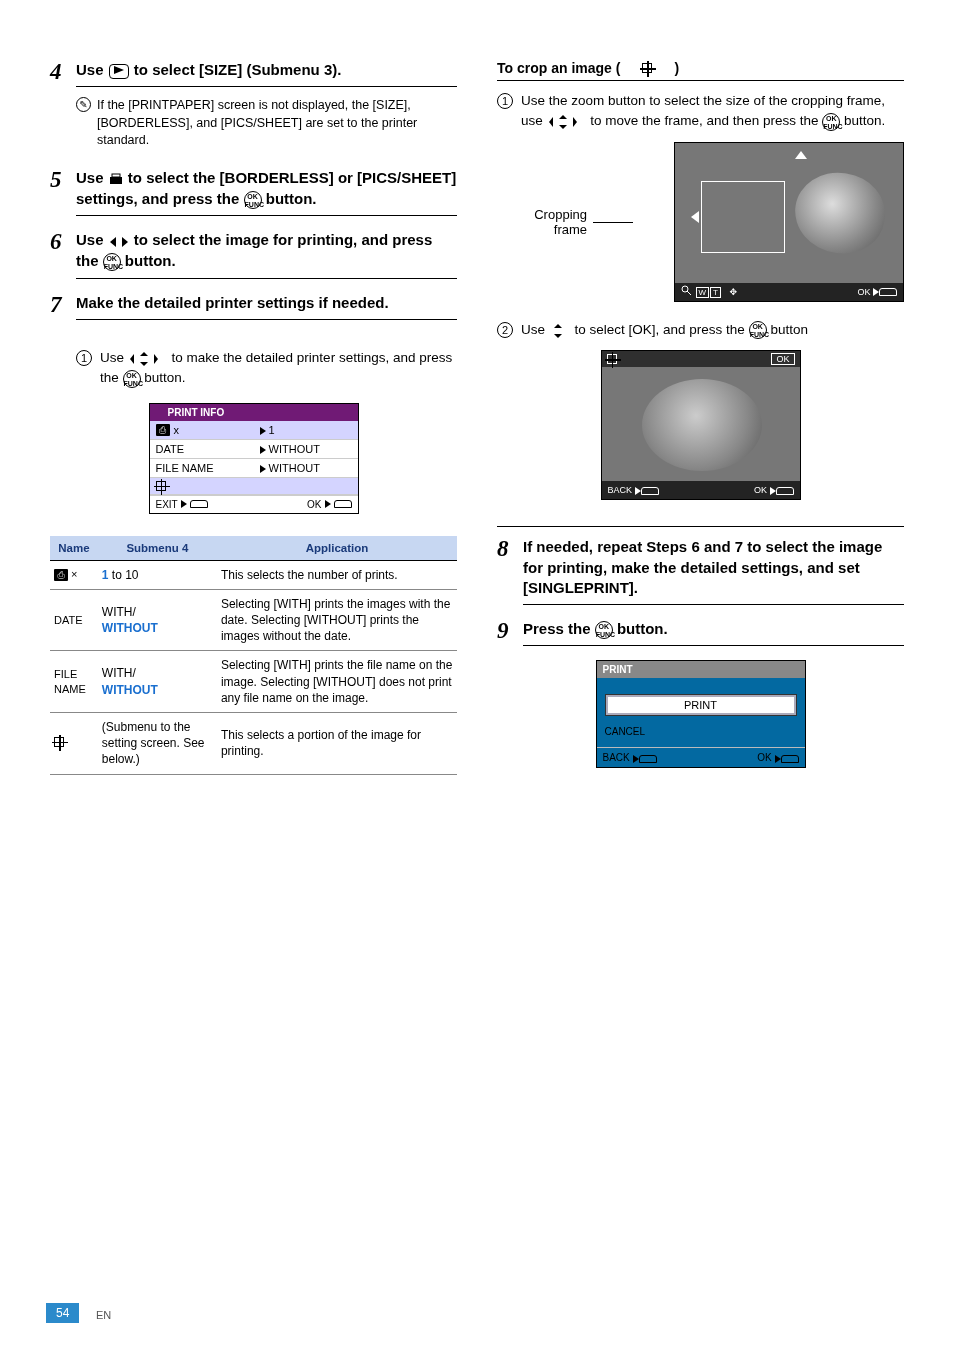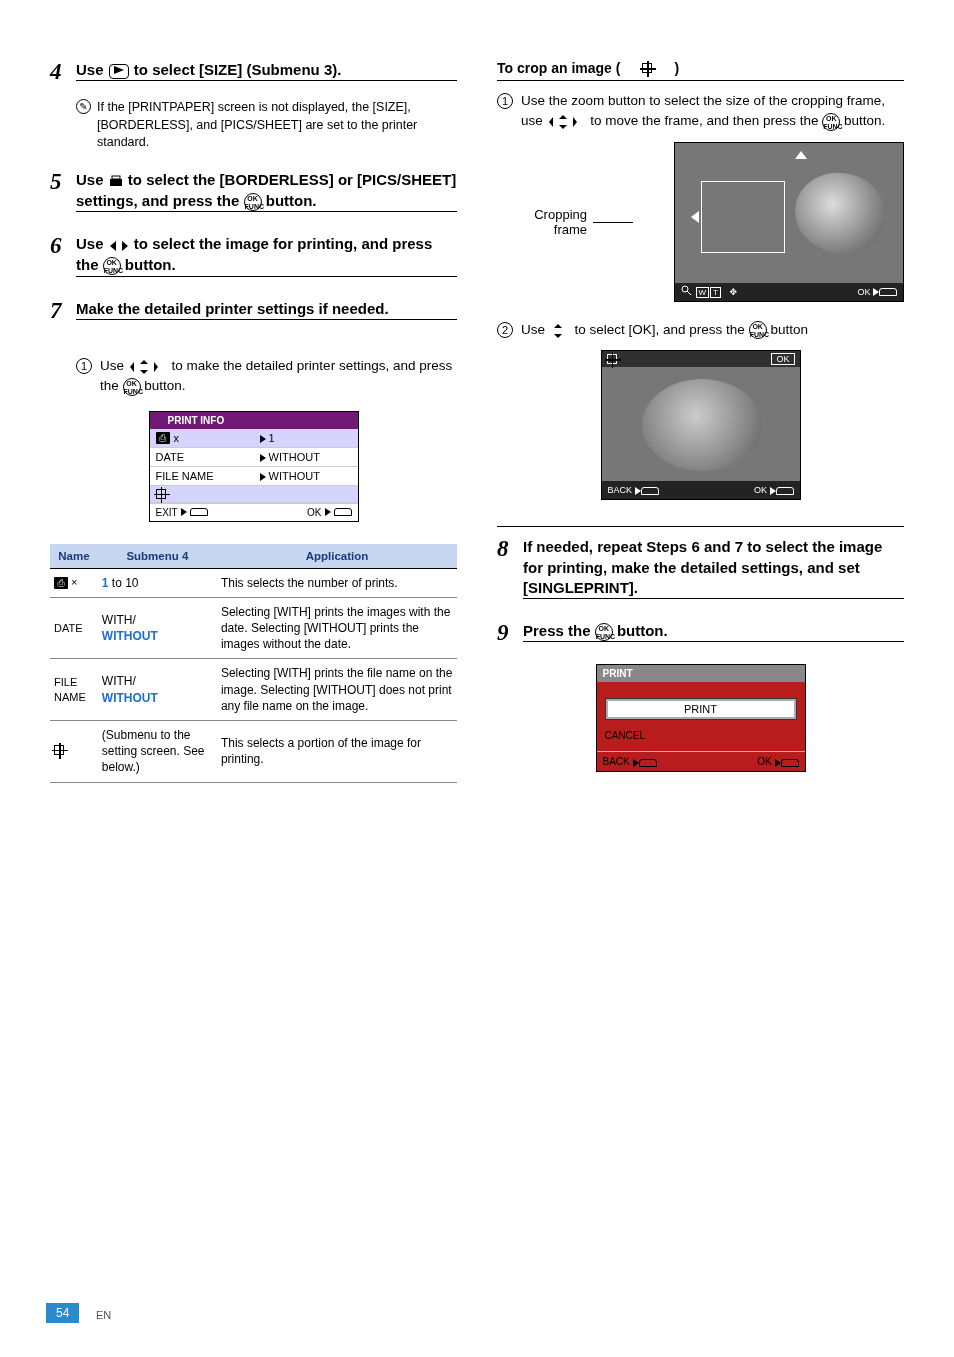--- a/index.html
+++ b/index.html
@@ -22,21 +22,21 @@
     font-weight: bold;
     color: #000;
     line-height: 1;
     min-width: 18px;
   }
   .step-heading {
     font-size: 15px;
     font-weight: bold;
     line-height: 1.35;
     border-bottom: 1px solid #000;
-    margin-bottom: 8px;
+    padding-bottom: 6px;
     flex:1;
   }
   .icon-box {
     display:inline-block;
     border:1.5px solid #000;
     border-radius:4px;
     font-size:10px;
     padding:0 2px;
     line-height:1.2;
     vertical-align:middle;
@@ -146,21 +146,21 @@
   .frame-wrap { display:flex;align-items:center;gap:6px;margin:10px 0 18px 0; }
   .photo2 {
     width:200px;height:150px;border:1px solid #000;margin:10px auto;
     background:#777;position:relative;
   }
   .photo2 .bar{position:absolute;top:0;left:0;right:0;height:16px;background:rgba(0,0,0,.6);display:flex;align-items:center;padding:0 5px;}
   .photo2 .rose2{position:absolute;left:40px;top:28px;width:120px;height:92px;background:radial-gradient(circle at 45% 40%,#ccc,#888 60%,#555);border-radius:50%;}
   .photo2 .foot{position:absolute;bottom:0;left:0;right:0;height:18px;background:rgba(0,0,0,.7);display:flex;justify-content:space-between;align-items:center;padding:0 6px;color:#fff;font-size:9px;}
   .hr-thin { border:none;border-top:1px solid #000;margin:26px 0 10px 0; }
   .screen-print {
-    width:210px;margin:14px auto;border:1px solid #000;font-size:11px;background:#b91c1c;
+    width:210px;margin:14px auto;border:1px solid #000;font-size:11px;background:#0369a1;
   }
   .screen-print .tbar{background:#888;color:#fff;padding:3px 6px;font-size:10px;font-weight:bold;}
   .screen-print .body{padding:10px 8px;}
   .screen-print .big-btn{background:#fff;border:1px solid #333;padding:4px;text-align:center;margin:6px 0 10px 0;box-shadow:inset 0 0 0 2px #aab;}
   .screen-print .row2{font-size:10px;}
   .screen-print .foot{display:flex;justify-content:space-between;padding:4px 6px;border-top:1px solid #bbb;font-size:10px;}
   .page-num {
     position:absolute;left:46px;bottom:34px;
     background:#2b8acb;color:#fff;font-size:12px;padding:3px 10px;border-radius:0;
   }

